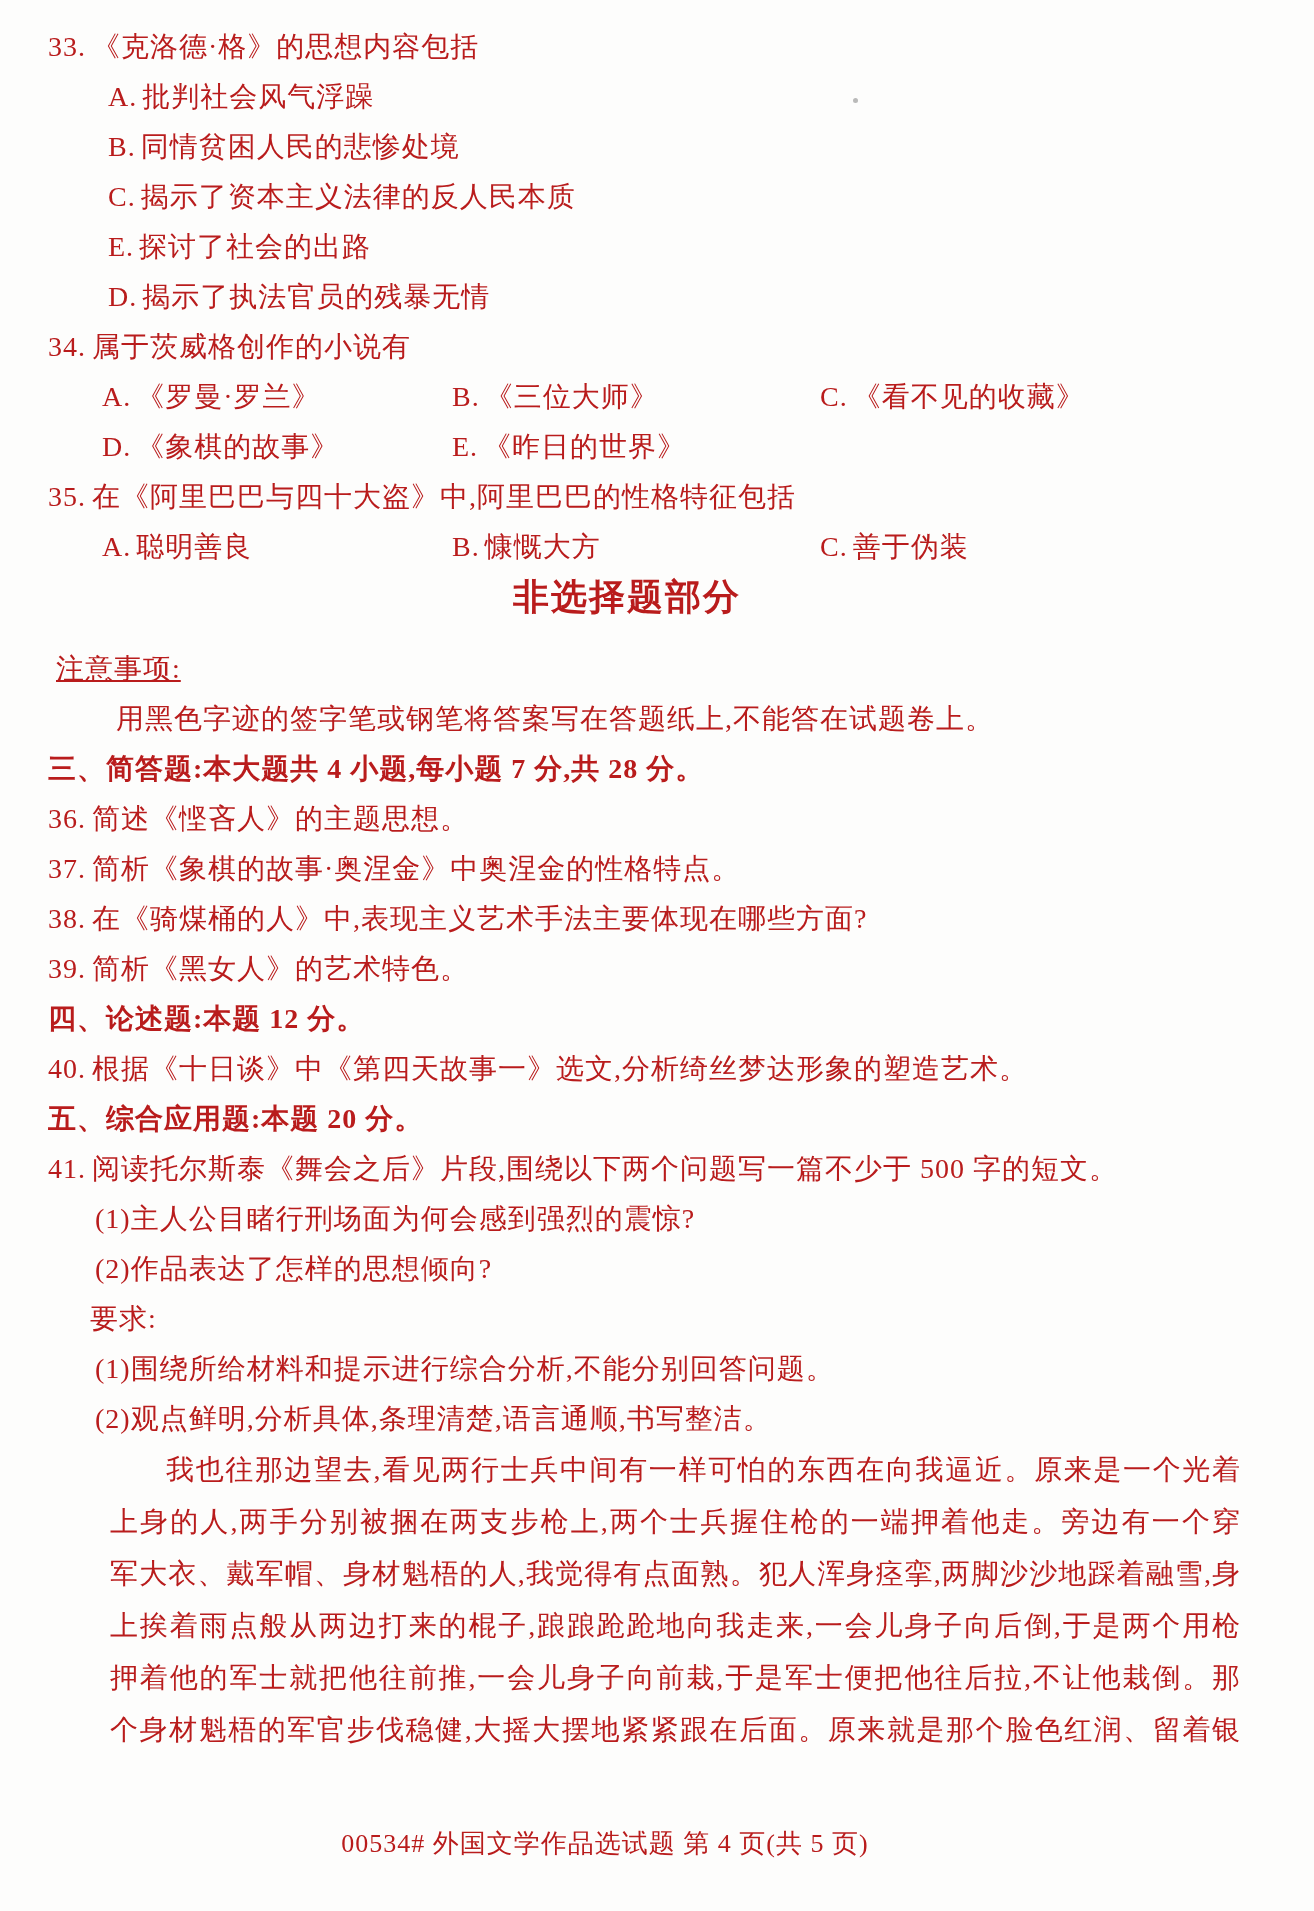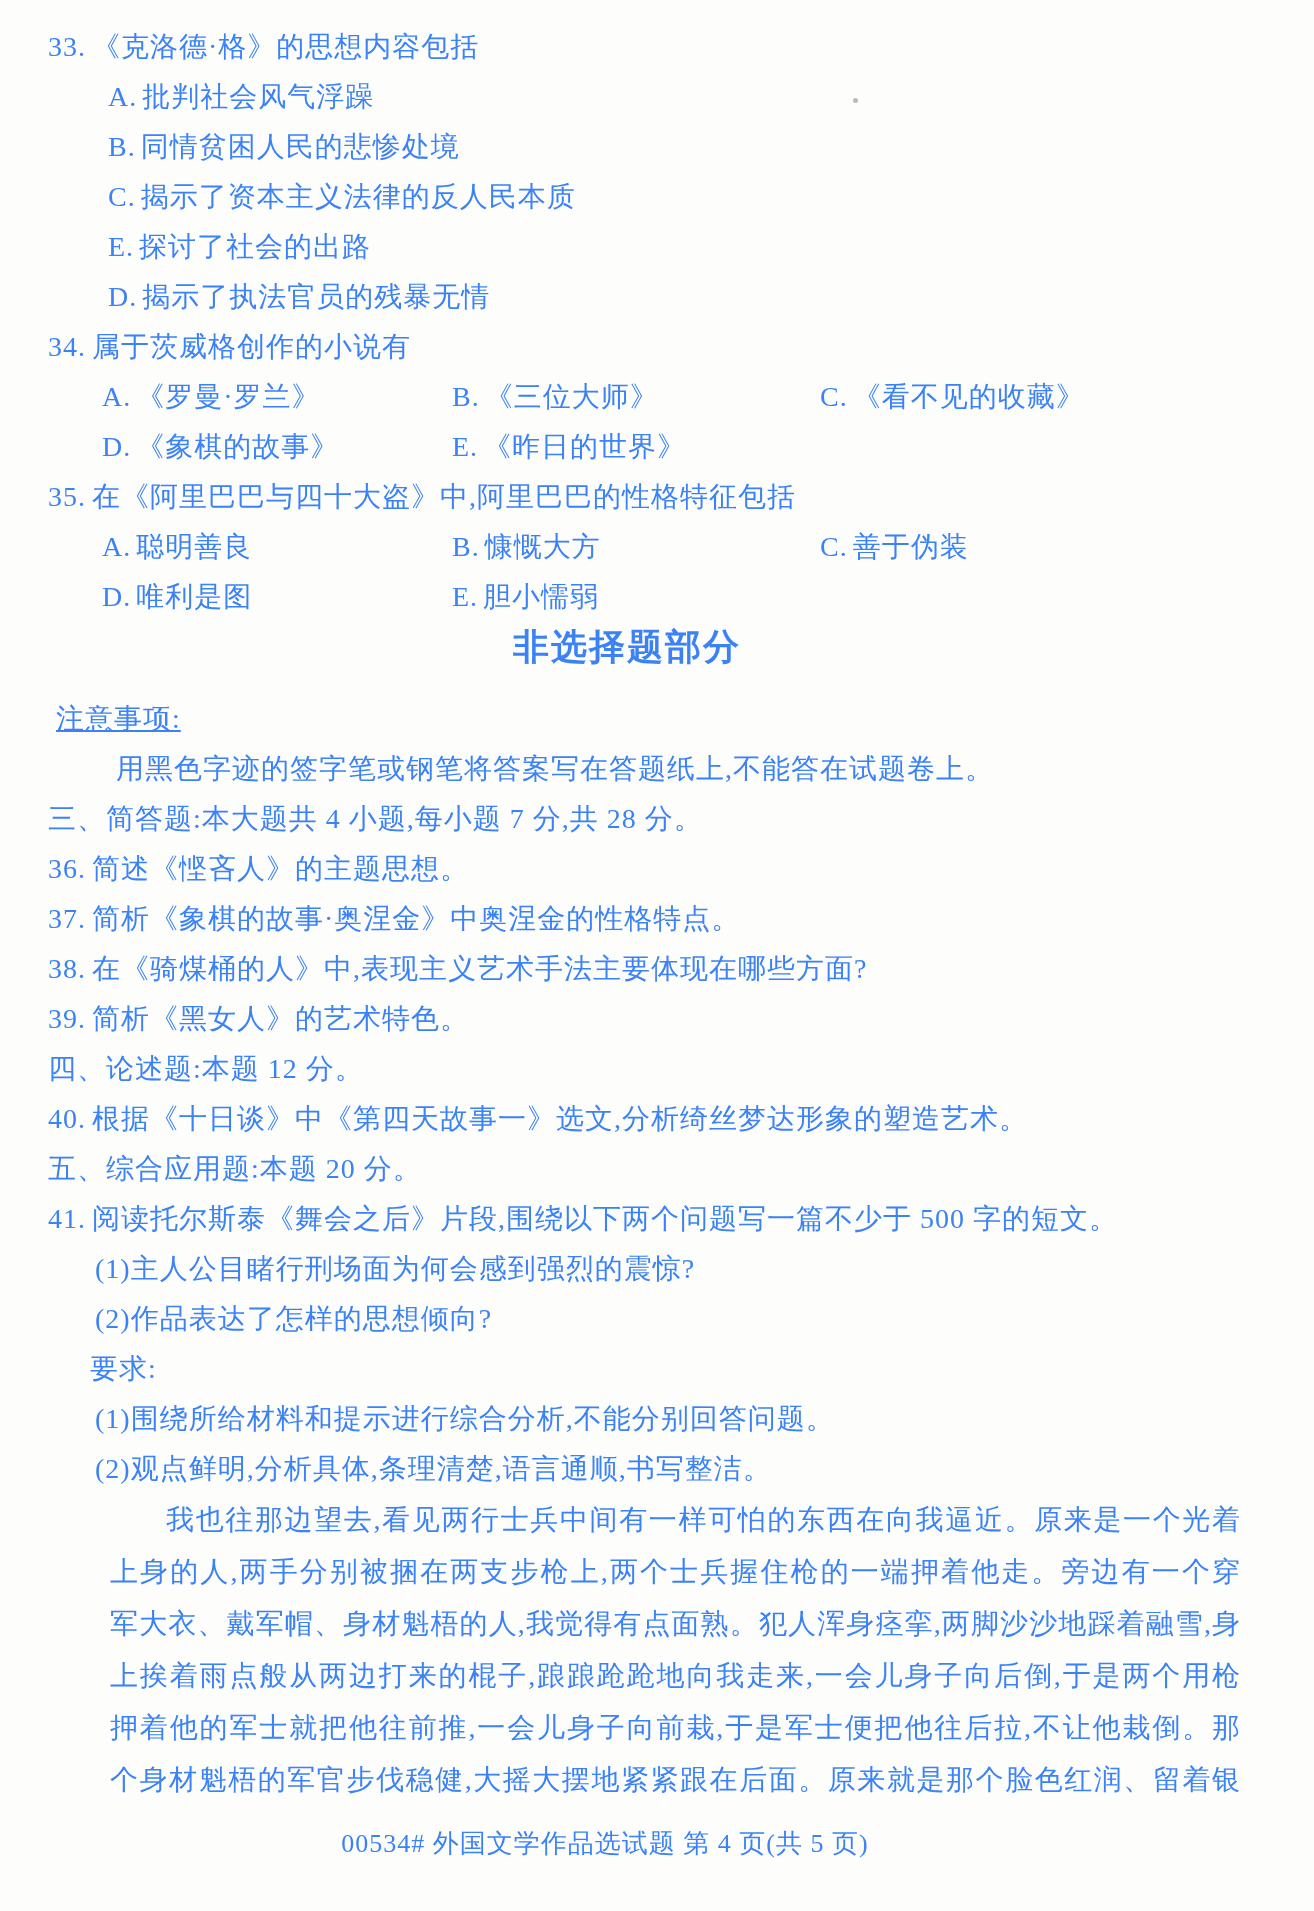--- a/index.html
+++ b/index.html
@@ -3,21 +3,21 @@
 <meta charset="utf-8">
 <title>00534 外国文学作品选试题 第4页</title>
 <style>
   html, body { margin: 0; padding: 0; background: #ffffff; }
   .page {
     position: relative;
     width: 1314px;
     height: 1911px;
     margin: 0 auto;
     background: #fdfdfc;
-    color: #3b82f6;
+    color: #b91c1c;
     font-family: "Liberation Serif", "DejaVu Serif", serif;
     font-size: 28px;
     letter-spacing: 1px;
     box-sizing: border-box;
     padding-top: 22px;
     overflow: hidden;
   }
   .row { height: 50px; line-height: 50px; white-space: nowrap; }
   .num-line { padding-left: 48px; }
   .q-num { margin-right: 6px; }
@@ -27,21 +27,21 @@
   .opt-row .c1 { width: 350px; }
   .opt-row .c2 { width: 368px; }
   .opt-row .c3 { flex: 1; }
   .section-title {
     text-align: center;
     font-weight: bold;
     font-size: 36px;
     letter-spacing: 2px;
     transform: translateX(-30px);
   }
-  .bold { font-weight: normal; }
+  .bold { font-weight: bold; }
   .notice-h { padding-left: 56px; margin-top: 22px; text-decoration: underline; }
   .notice-b { padding-left: 116px; }
   .sub-line { padding-left: 95px; }
   .req-h { padding-left: 90px; }
   .passage { margin-left: 110px; width: 1130px; }
   .p-line {
     height: 52px;
     line-height: 52px;
     text-align: justify;
     text-align-last: justify;
@@ -106,25 +106,20 @@
   </div>
 
   <div class="row num-line">
     <span class="q-num">35.</span><span>在《阿里巴巴与四十大盗》中,阿里巴巴的性格特征包括</span>
   </div>
   <div class="row opt-row">
     <div class="c1"><span class="opt-label">A.</span><span>聪明善良</span></div>
     <div class="c2"><span class="opt-label">B.</span><span>慷慨大方</span></div>
     <div class="c3"><span class="opt-label">C.</span><span>善于伪装</span></div>
   </div>
-  <div class="row opt-row">
-    <div class="c1"><span class="opt-label">D.</span><span>唯利是图</span></div>
-    <div class="c2"><span class="opt-label">E.</span><span>胆小懦弱</span></div>
-    <div class="c3"></div>
-  </div>
 
   <div class="row section-title">非选择题部分</div>
 
   <div class="row notice-h">注意事项:</div>
   <div class="row notice-b">用黑色字迹的签字笔或钢笔将答案写在答题纸上,不能答在试题卷上。</div>
 
   <div class="row num-line bold">三、简答题:本大题共 4 小题,每小题 7 分,共 28 分。</div>
   <div class="row num-line">
     <span class="q-num">36.</span><span>简述《悭吝人》的主题思想。</span>
   </div>

